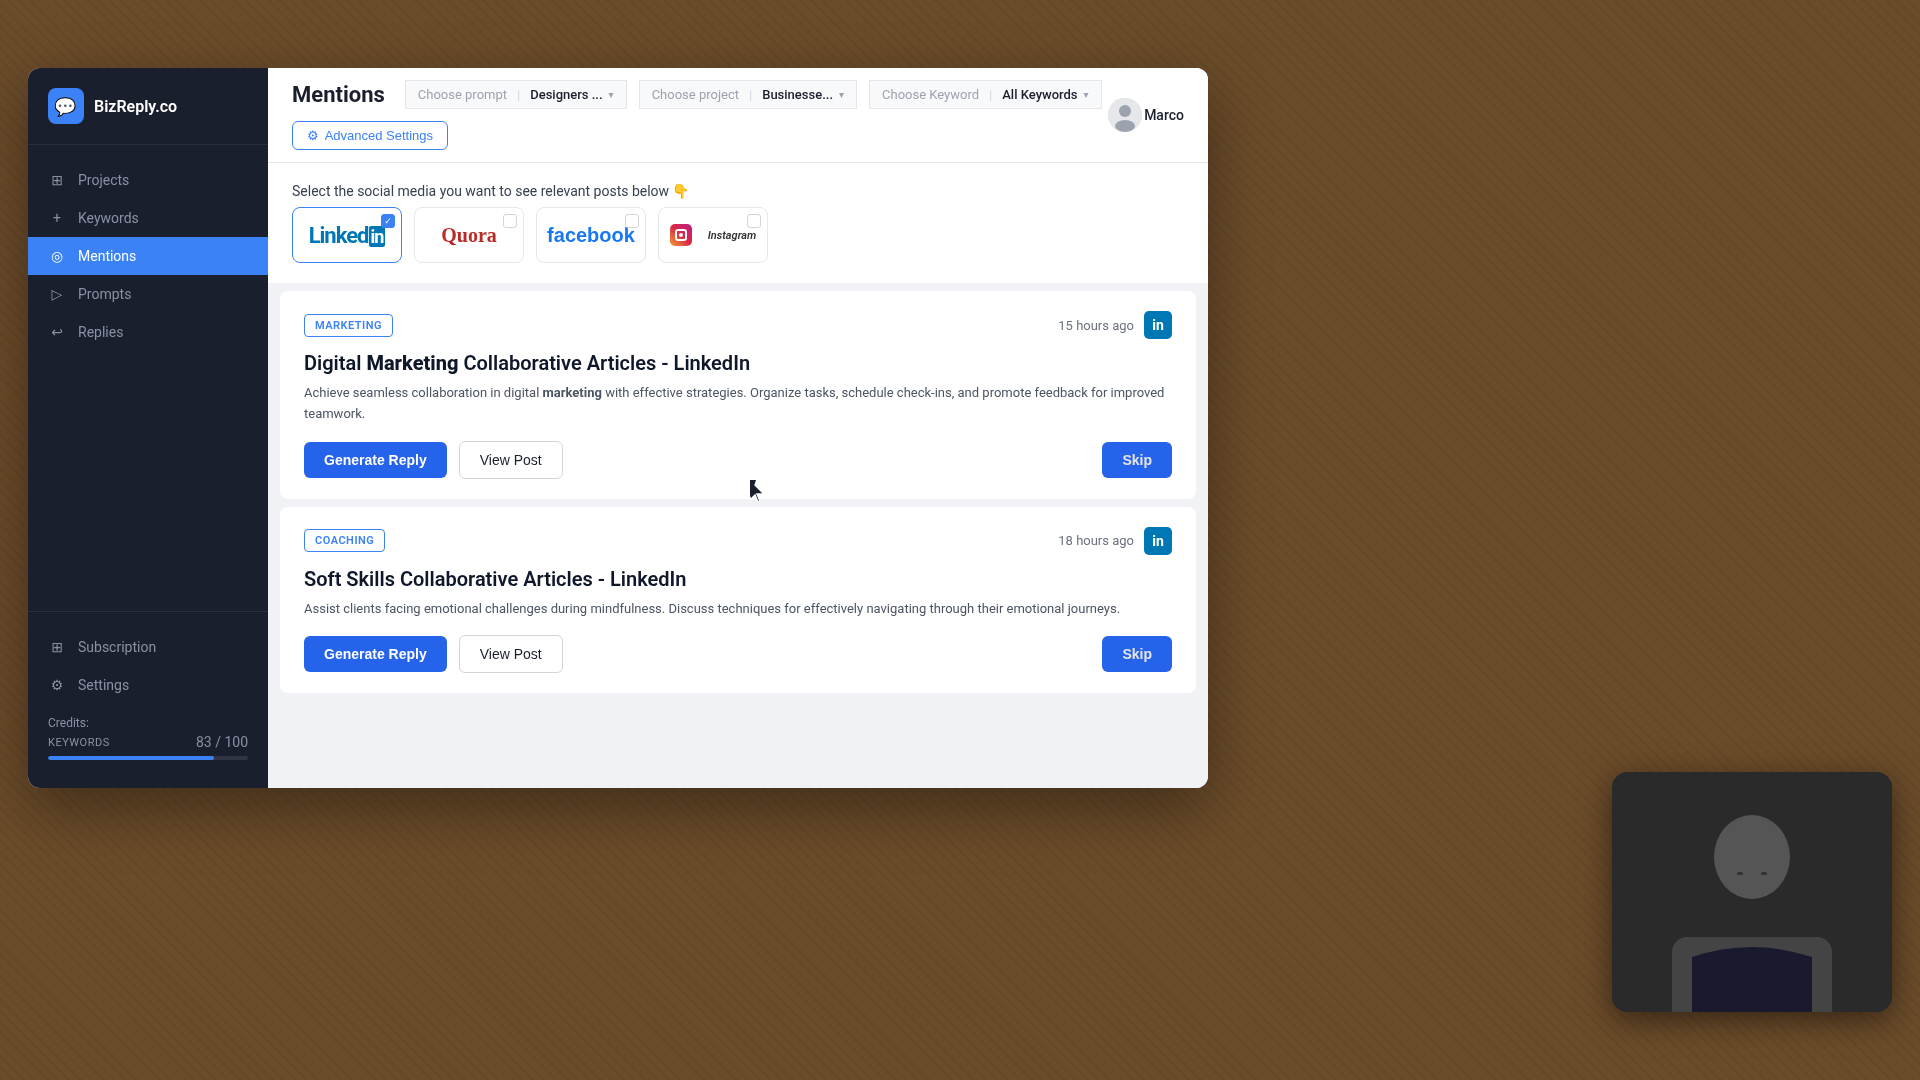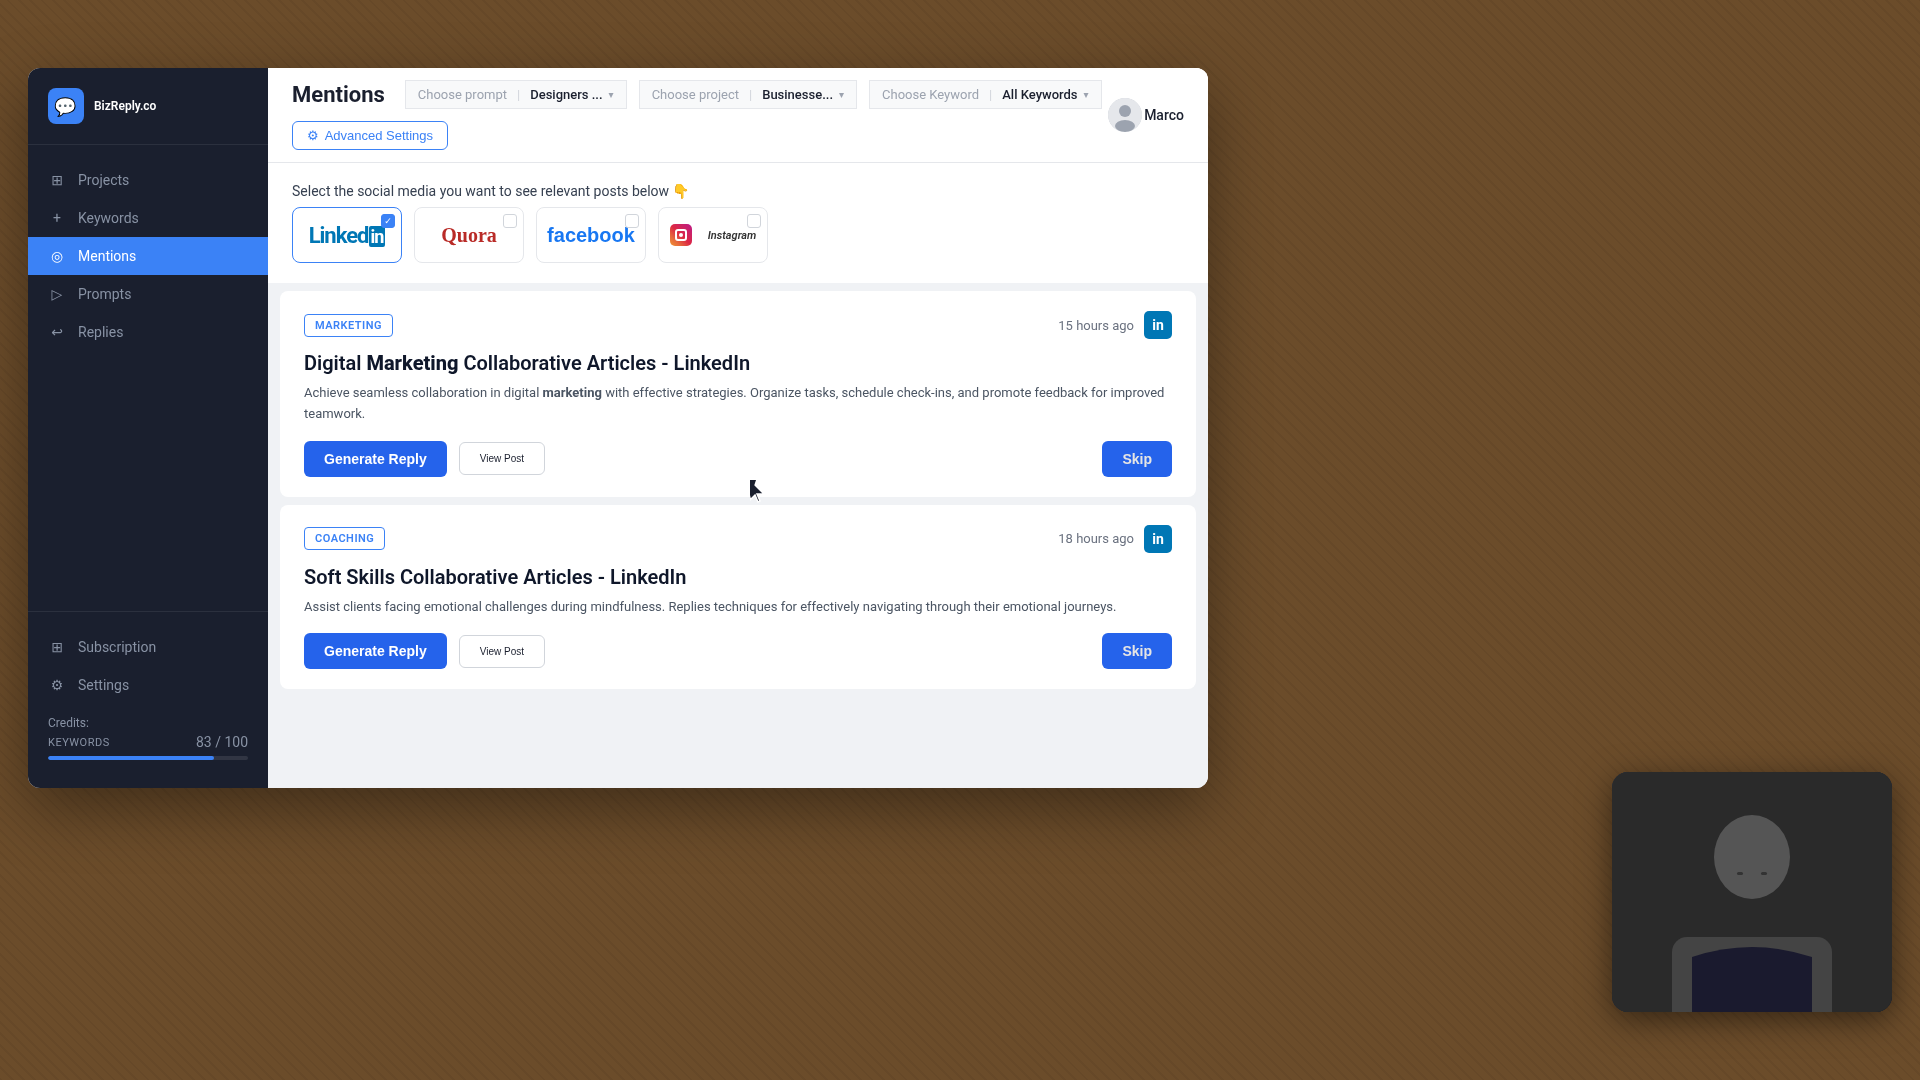--- a/index.html
+++ b/index.html
@@ -59,21 +59,21 @@
       border-radius: 8px;
       display: flex;
       align-items: center;
       justify-content: center;
       color: white;
       font-size: 18px;
     }
 
     .logo-text {
       color: white;
-      font-size: 12px;
+      font-size: 16px;
       font-weight: 600;
     }
 
     .sidebar-nav {
       flex: 1;
       padding: 16px 0;
     }
 
     .sidebar-item {
       display: flex;
@@ -423,21 +423,21 @@
       font-weight: 600;
       cursor: pointer;
     }
 
     .btn-view {
       padding: 10px 20px;
       background: white;
       color: #1a1f2e;
       border: 1.5px solid #d1d5db;
       border-radius: 6px;
-      font-size: 10px;
+      font-size: 14px;
       font-weight: 500;
       cursor: pointer;
     }
 
     .btn-skip {
       padding: 10px 20px;
       background: #2563eb;
       color: #e5e5e5;
       border: none;
       border-radius: 6px;
@@ -664,21 +664,21 @@
 
         <div class="post-card">
           <div class="post-header">
             <span class="post-tag">COACHING</span>
             <div class="post-meta">
               <span class="post-time">18 hours ago</span>
               <div class="linkedin-badge">in</div>
             </div>
           </div>
           <div class="post-title">Soft Skills Collaborative Articles - LinkedIn</div>
-          <div class="post-body">Assist clients facing emotional challenges during mindfulness. Replies techniques for effectively navigating through their emotional journeys.</div>
+          <div class="post-body">Assist clients facing emotional challenges during mindfulness. Discuss techniques for effectively navigating through their emotional journeys.</div>
           <div class="post-actions">
             <button class="btn-generate">Generate Reply</button>
             <button class="btn-view">View Post</button>
             <button class="btn-skip">Skip</button>
           </div>
         </div>
       </div>
     </div>
   </div>
 </div>

